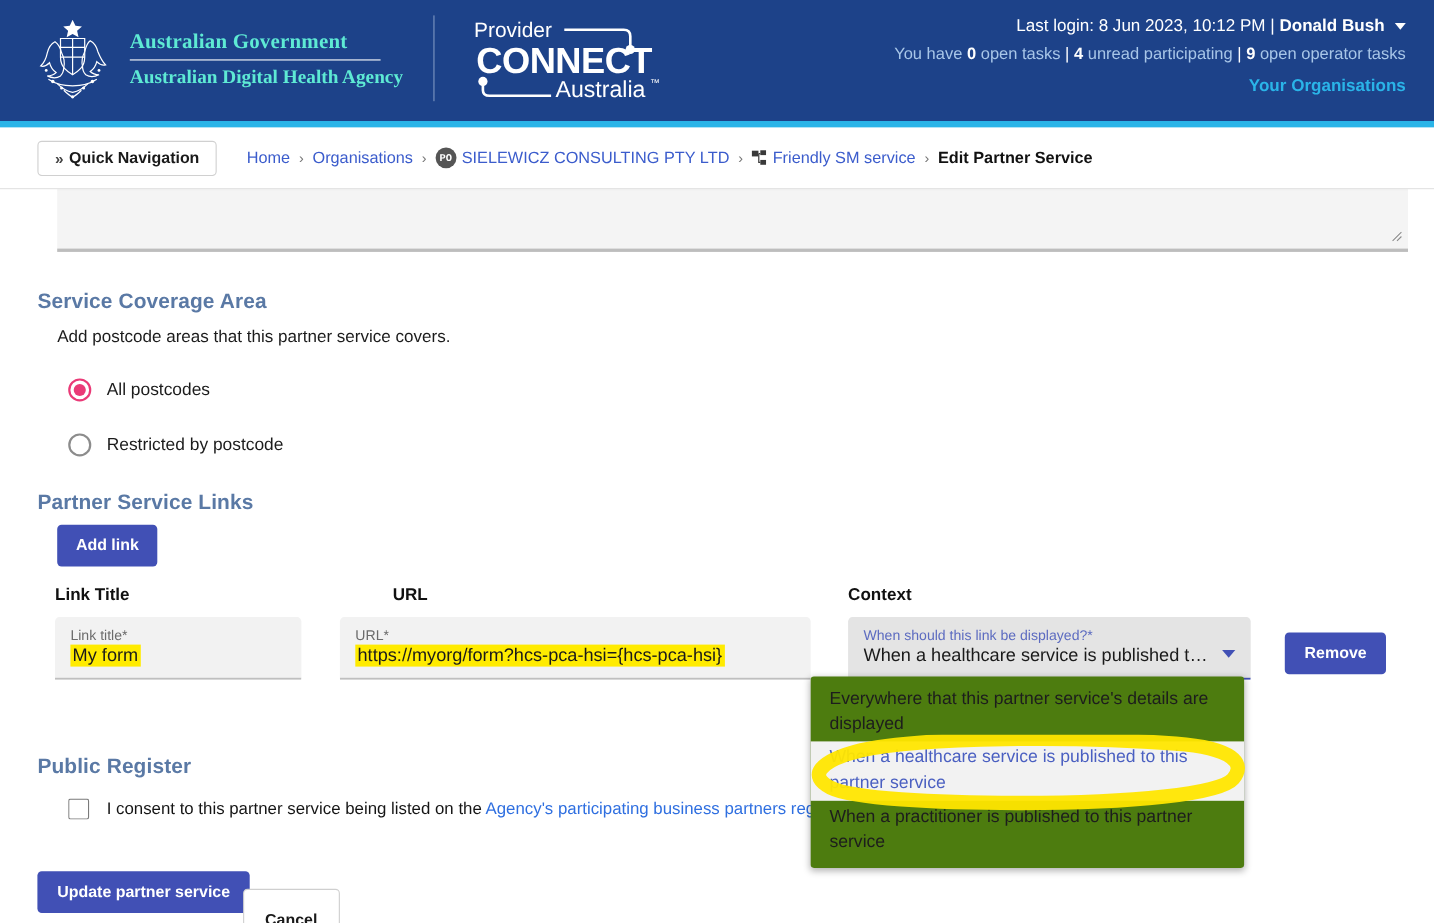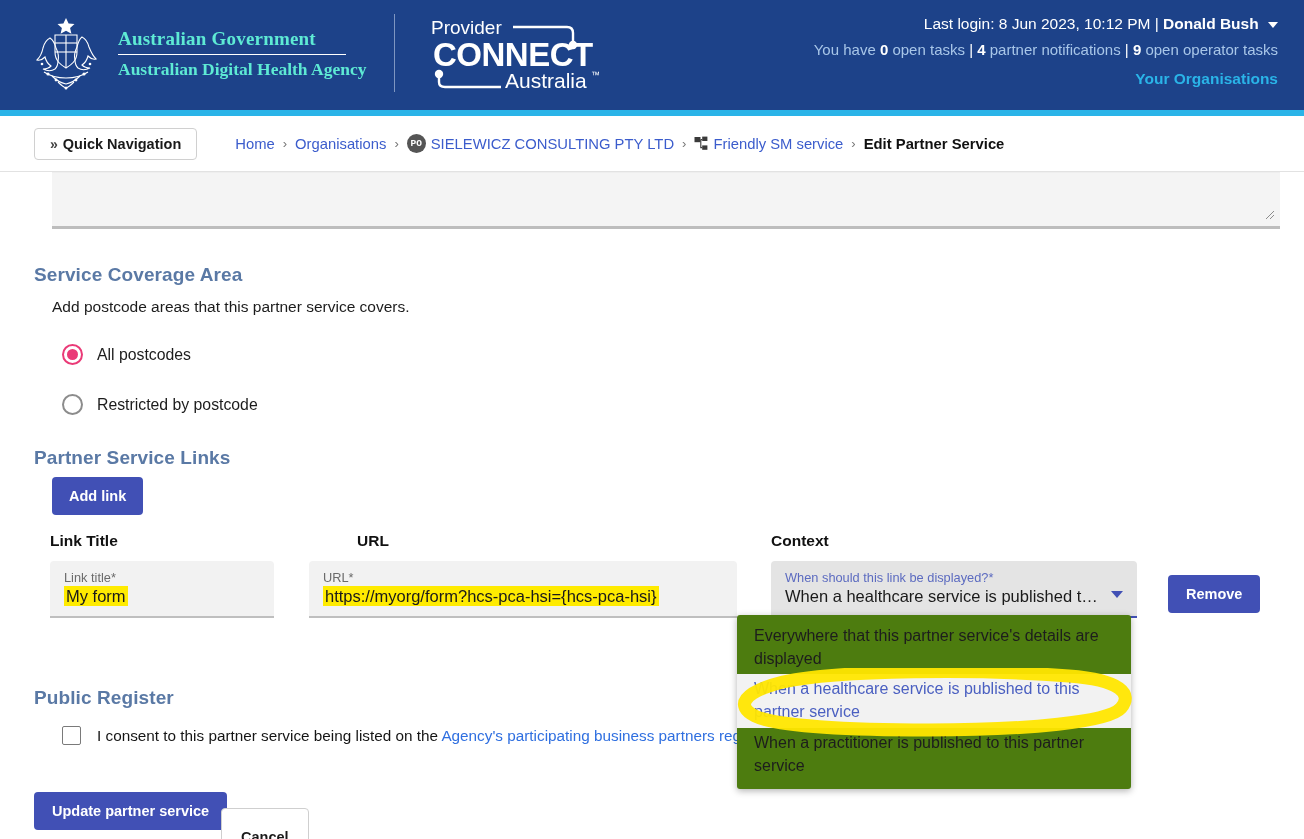--- a/index.html
+++ b/index.html
@@ -71,21 +71,21 @@
   .quicknav {
     border: 1px solid #d0d0d0; border-radius: 4px;
     background:#fff; height: 32px; padding: 0 15px;
     display: flex; align-items: center; gap: 7px;
     font-size: 14.5px; font-weight: bold; color: #1a1a1a;
     cursor: pointer;
   }
   .quicknav .chev { color:#444; font-size: 14px; letter-spacing:-2px; font-weight:bold;}
   .crumbs {
     display: flex; align-items: center; gap: 8px;
-    margin-left: 38px; font-size: 14.8px; white-space: nowrap;
+    margin-left: 27px; font-size: 14.8px; white-space: nowrap;
   }
   .crumbs a { color: #3b5ccc; text-decoration: none; }
   .crumbs .sep { color: #777; font-size: 13px; }
   .crumbs .cur { color: #111; font-weight: bold; }
   .po-badge {
     display:inline-flex; align-items:center; justify-content:center;
     width: 19px; height: 19px; border-radius: 50%;
     background: #555; color:#fff; font-size: 9.5px; font-weight: bold;
     margin-right: 5px; vertical-align: middle; font-family: Liberation Mono, monospace;
   }
@@ -263,21 +263,21 @@
         <span>|</span>
         <span class="user">Donald Bush</span>
         <span class="caret-down"></span>
       </div>
       <div class="hr-line2">
         <span>You have</span>
         <b>0</b>
         <span>open tasks</span>
         <span class="sep">|</span>
         <b>4</b>
-        <span>partner notifications</span>
+        <span>unread participating</span>
         <span class="sep">|</span>
         <b>9</b>
         <span>open operator tasks</span>
       </div>
       <div class="hr-line3">
         <a href="#">Your Organisations</a>
       </div>
     </div>
     <div class="header-accent"></div>
   </div>

